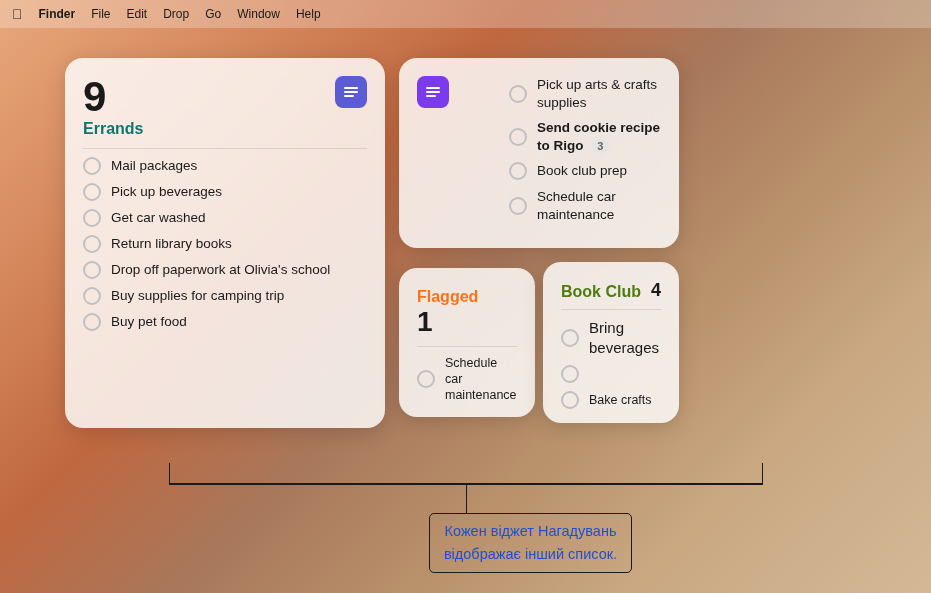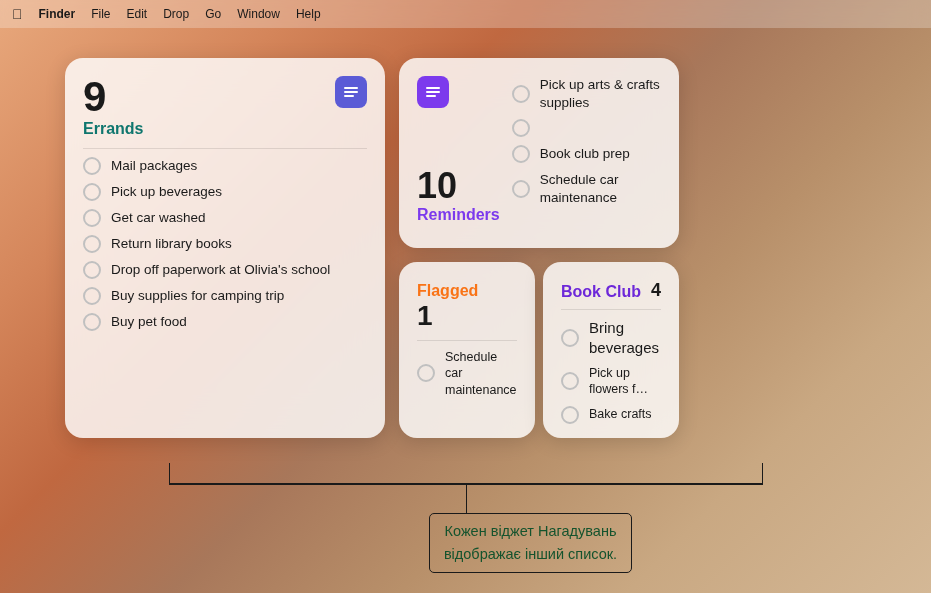--- a/index.html
+++ b/index.html
@@ -93,20 +93,21 @@
       width: 132px;
     }
 
     .widget-bookclub {
       width: 148px;
     }
 
     .bottom-widgets {
       display: flex;
       gap: 8px;
+      align-items: center;
     }
 
     
     .widget-header {
       display: flex;
       justify-content: space-between;
       align-items: flex-start;
       margin-bottom: 10px;
     }
 
@@ -123,21 +124,21 @@
 
     .widget-title {
       font-size: 16px;
       font-weight: 600;
       margin-top: 2px;
     }
 
     .widget-title.blue { color: #0f766e; }
     .widget-title.purple { color: #7c3aed; }
     .widget-title.orange { color: #f97316; }
-    .widget-title.yellow { color: #6d28d9; }
+    .widget-title.yellow { color: #4d7c0f; }
 
     .list-icon {
       width: 32px;
       height: 32px;
       background: #5b5bd6;
       border-radius: 8px;
       display: flex;
       align-items: center;
       justify-content: center;
       color: white;
@@ -290,33 +291,30 @@
     <div class="widget-card widget-reminders">
       <div class="reminders-layout">
         <div class="reminders-left">
           <div class="list-icon list-icon-purple">
             <svg width="18" height="18" viewBox="0 0 18 18" fill="none">
               <rect x="2" y="4" width="14" height="2" rx="1" fill="white"></rect>
               <rect x="2" y="8" width="14" height="2" rx="1" fill="white"></rect>
               <rect x="2" y="12" width="10" height="2" rx="1" fill="white"></rect>
             </svg>
           </div>
-          <div style="margin-top: 60px;">
-            <div class="widget-count widget-count-small">10</div>
-            <div class="widget-title purple">Reminders</div>
-          </div>
         </div>
         <div class="reminders-right">
           <div class="task-list">
             <div class="task-item">
               <div class="task-circle"></div>
               <span class="task-text">Pick up arts &amp; crafts supplies</span>
             </div>
             <div class="task-item">
               <div class="task-circle"></div>
+              <span class="task-text bold">Send cookie recipe to Rigo <span class="task-badge">3</span></span>
             </div>
             <div class="task-item">
               <div class="task-circle"></div>
               <span class="task-text">Book club prep</span>
             </div>
             <div class="task-item">
               <div class="task-circle"></div>
               <span class="task-text">Schedule car maintenance</span>
             </div>
           </div>
@@ -350,21 +348,20 @@
           </div>
         </div>
         <div class="divider"></div>
         <div class="task-list">
           <div class="task-item">
             <div class="task-circle"></div>
             <span class="task-text" style="font-size:15px;">Bring beverages</span>
           </div>
           <div class="task-item">
             <div class="task-circle"></div>
-            <span class="task-text" style="font-size:12.5px;">Pick up flowers f…</span>
           </div>
           <div class="task-item">
             <div class="task-circle"></div>
             <span class="task-text" style="font-size:12.5px;">Bake crafts</span>
           </div>
         </div>
       </div>
 
     </div>
   </div>
@@ -372,17 +369,17 @@
 
 <div class="bottom-annotation">
   <div style="position:relative; width:730px; height:22px;">
     <div style="position:absolute; left:68px; bottom:0; width:1.5px; height:22px; background:#1a1a1a;"></div>
     <div style="position:absolute; left:68px; bottom:0; width:594px; height:1.5px; background:#1a1a1a;"></div>
     <div style="position:absolute; left:661px; bottom:0; width:1.5px; height:22px; background:#1a1a1a;"></div>
   </div>
   <div style="display:flex; width:730px;">
     <div style="width:1.5px; height:28px; background:#1a1a1a; margin-left:365px;"></div>
   </div>
-  <div style="border:1.5px solid #1a1a1a; border-radius:5px; padding:6px 14px; text-align:center; font-size:14.5px; color:#14532d; line-height:1.6; margin-left:130px;">
+  <div style="border:1.5px solid #1a1a1a; border-radius:5px; padding:6px 14px; text-align:center; font-size:14.5px; color:#1d4ed8; line-height:1.6; margin-left:130px;">
     <span>Кожен віджет Нагадувань</span><br>
     <span>відображає інший список.</span>
   </div>
 </div>
 
 </body></html>

